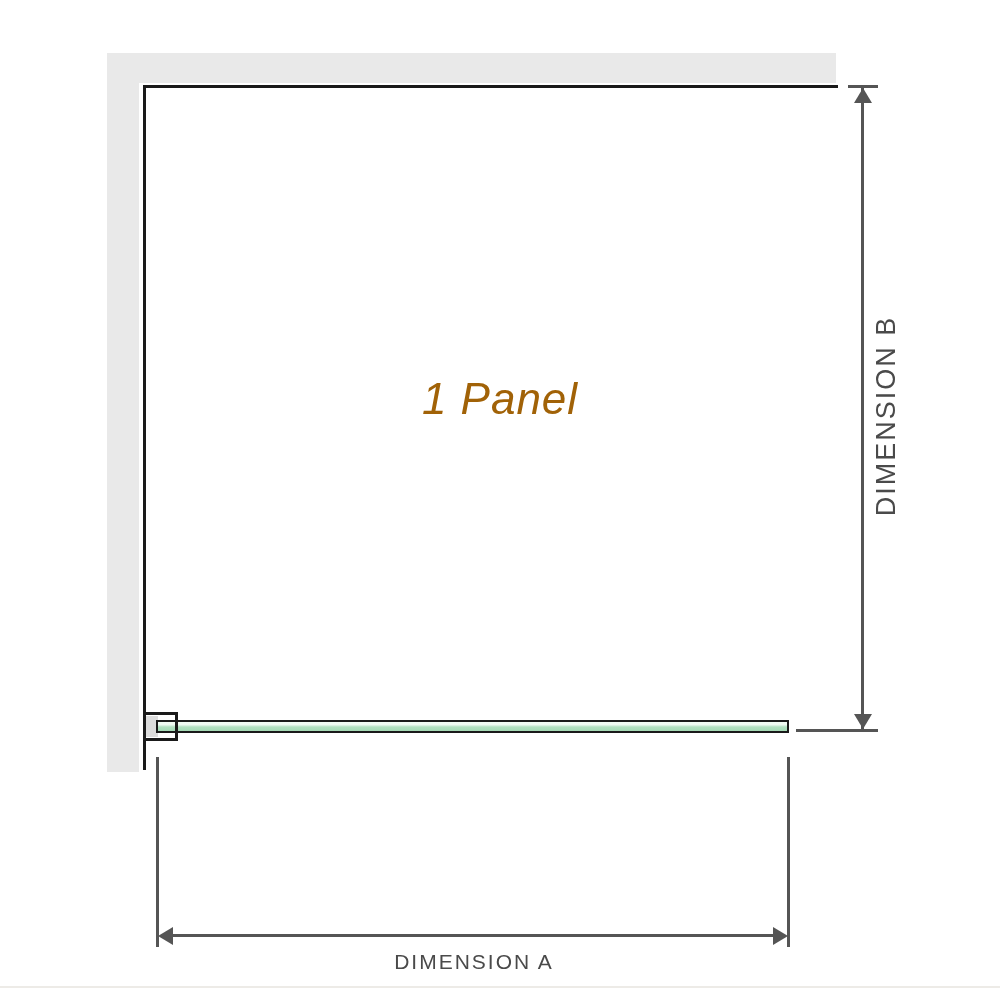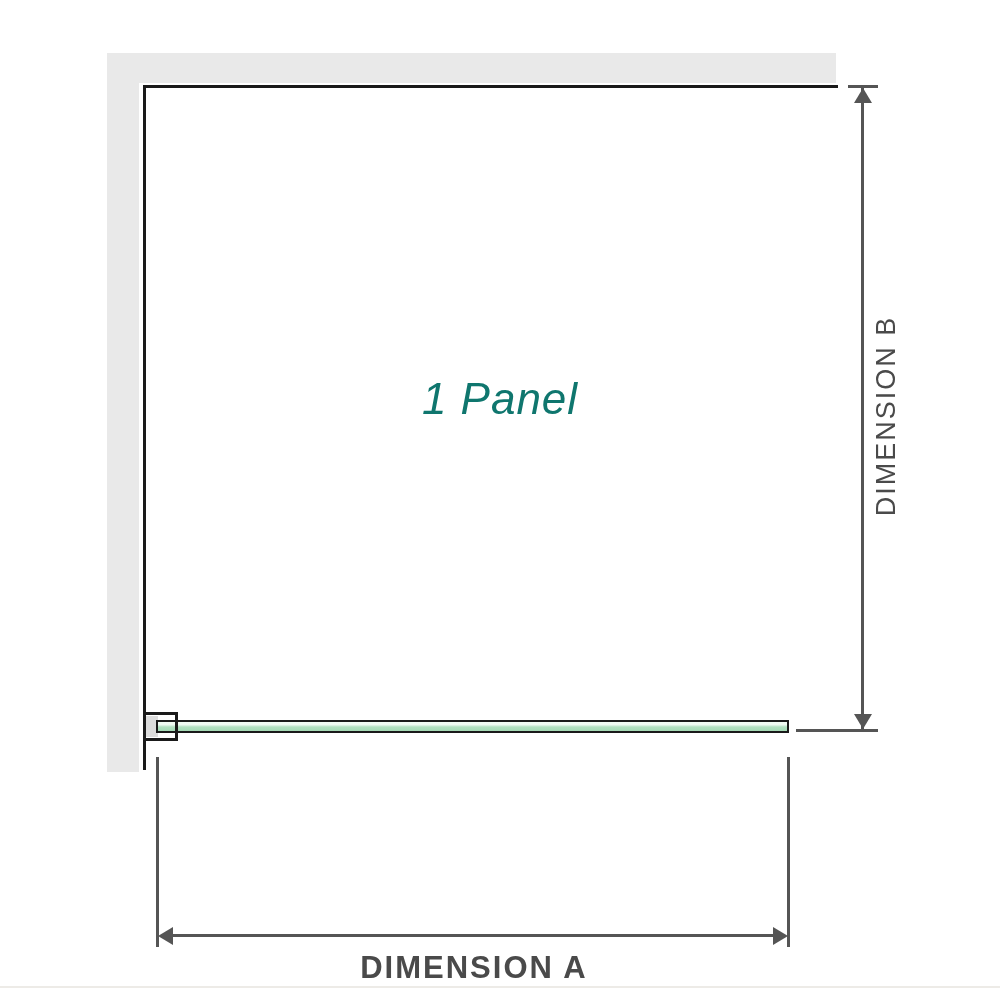--- a/index.html
+++ b/index.html
@@ -66,31 +66,30 @@
     border-top: 9px solid transparent; border-bottom: 9px solid transparent;
     border-left: 15px solid #555555;
   }
 
   
   #panel-label {
     left: 0; top: 374px; width: 1000px;
     text-align: center;
     font-size: 44px;
     font-style: italic;
-    color: #0f766e;
+    color: #a16207;
     letter-spacing: 1px;
   }
   #dimension-a-label {
     left: 160px; top: 950px; width: 628px;
     text-align: center;
-    font-size: 31px;
+    font-size: 21px;
     color: #4a4a4a;
     letter-spacing: 2px;
     white-space: nowrap;
-    font-weight: bold;
   }
   #dimension-b-label {
     left: 886px; top: 416px;
     transform: translate(-50%, -50%) rotate(-90deg);
     font-size: 27px;
     color: #4a4a4a;
     letter-spacing: 2px;
     white-space: nowrap;
   }
 

